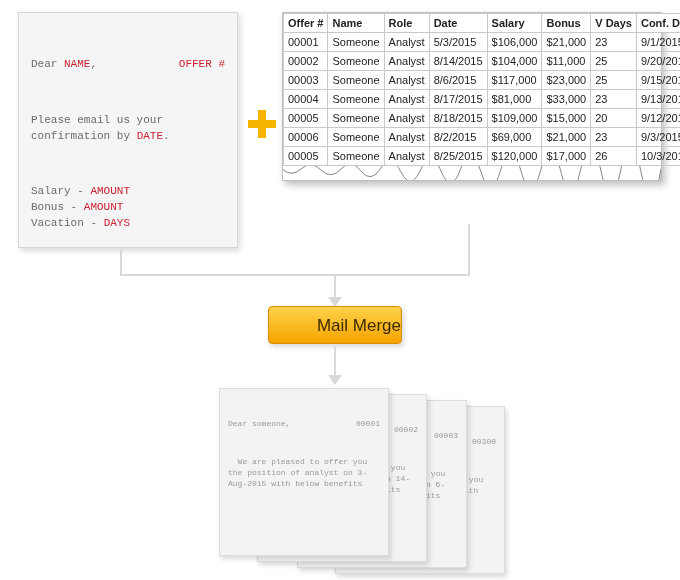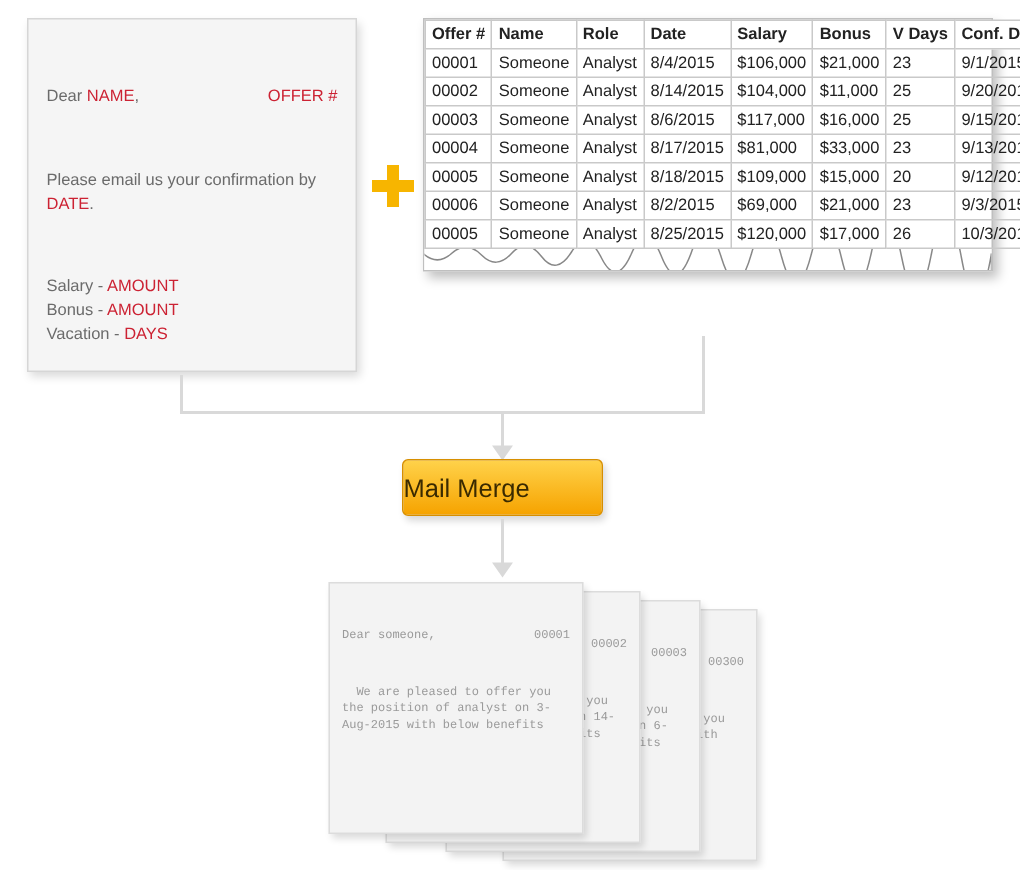--- a/index.html
+++ b/index.html
@@ -15,21 +15,21 @@
   
   .letter {
     position: absolute;
     left: 18px;
     top: 12px;
     width: 220px;
     height: 236px;
     background: #f5f5f5;
     border: 1px solid #d6d6d6;
     padding: 12px 12px;
-    font-family: Liberation Sans, sans-serif;
+    font-family: Liberation Mono, monospace;
     font-size: 11px;
     color: #6b6b6b;
     line-height: 1.45;
     box-shadow: 2px 3px 6px rgba(0,0,0,0.15);
     white-space: pre-wrap;
   }
   .letter .ph { color: #c23; }
   .letter .row1 { display: flex; justify-content: space-between; margin-bottom: 8px;}
   .letter p { margin: 0 0 8px 0; }
 
@@ -90,21 +90,21 @@
   }
 
   
   .mmbox {
     position:absolute;
     left:268px; top:306px;
     width:134px; height:38px;
     background: linear-gradient(#ffd24a,#f6a300);
     border: 1px solid #d78f00;
     border-radius: 4px;
-    text-align:left;
+    text-align:right;
     line-height:38px;
     font-size:17px;
     color:#3a2a00;
     box-shadow: 2px 3px 5px rgba(0,0,0,0.15);
   }
 
   
   .stack { position:absolute; left:215px; top:388px; width:300px; height:185px; }
   .card {
     position:absolute;
@@ -156,21 +156,21 @@
           <th>Bonus</th>
           <th>V Days</th>
           <th>Conf. Date</th>
         </tr>
       </thead>
     <tbody id="data-body">
         <tr>
           <td>00001</td>
           <td>Someone</td>
           <td>Analyst</td>
-          <td>8/4/2015</td>
+          <td>5/3/2015</td>
           <td>$106,000</td>
           <td>$21,000</td>
           <td>23</td>
           <td>9/1/2015</td>
         </tr>
         <tr>
           <td>00002</td>
           <td>Someone</td>
           <td>Analyst</td>
           <td>8/14/2015</td>
@@ -178,21 +178,21 @@
           <td>$11,000</td>
           <td>25</td>
           <td>9/20/2015</td>
         </tr>
         <tr>
           <td>00003</td>
           <td>Someone</td>
           <td>Analyst</td>
           <td>8/6/2015</td>
           <td>$117,000</td>
-          <td>$16,000</td>
+          <td>$23,000</td>
           <td>25</td>
           <td>9/15/2015</td>
         </tr>
         <tr>
           <td>00004</td>
           <td>Someone</td>
           <td>Analyst</td>
           <td>8/17/2015</td>
           <td>$81,000</td>
           <td>$33,000</td>

